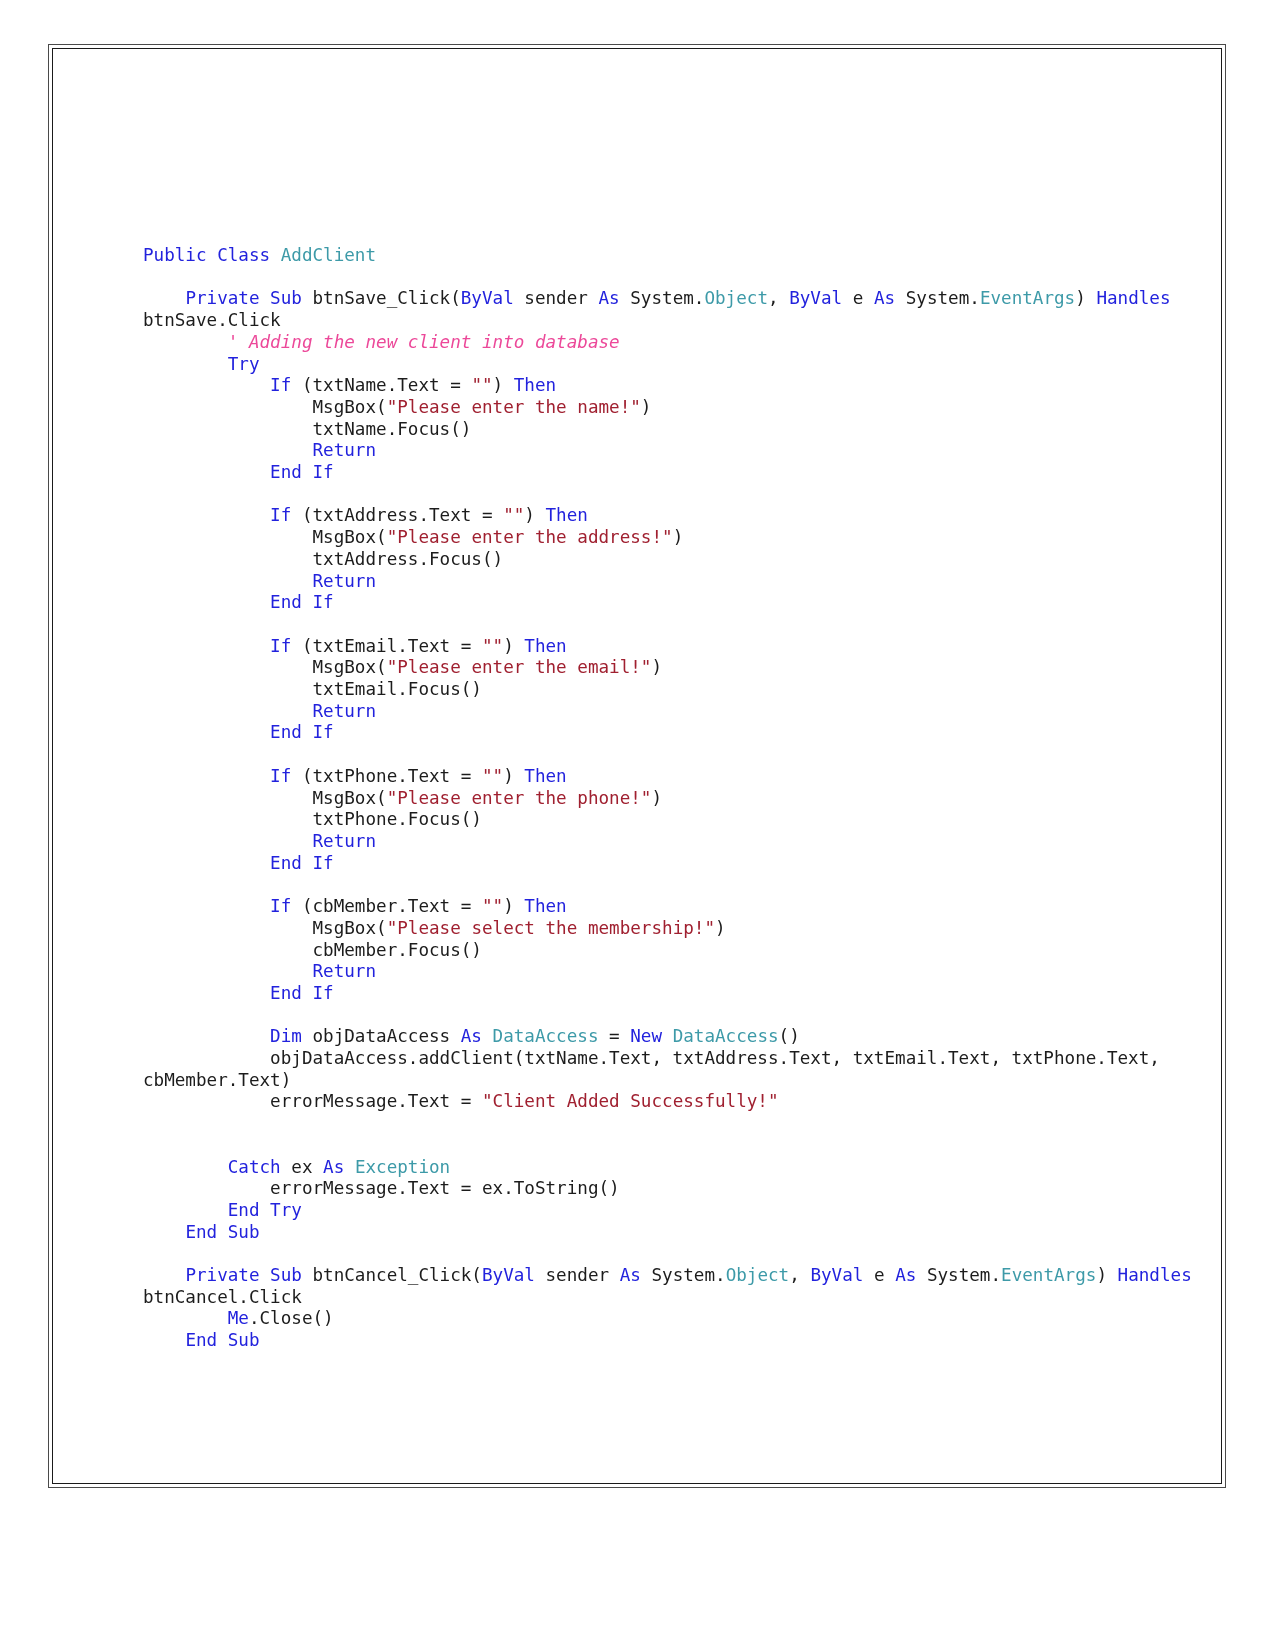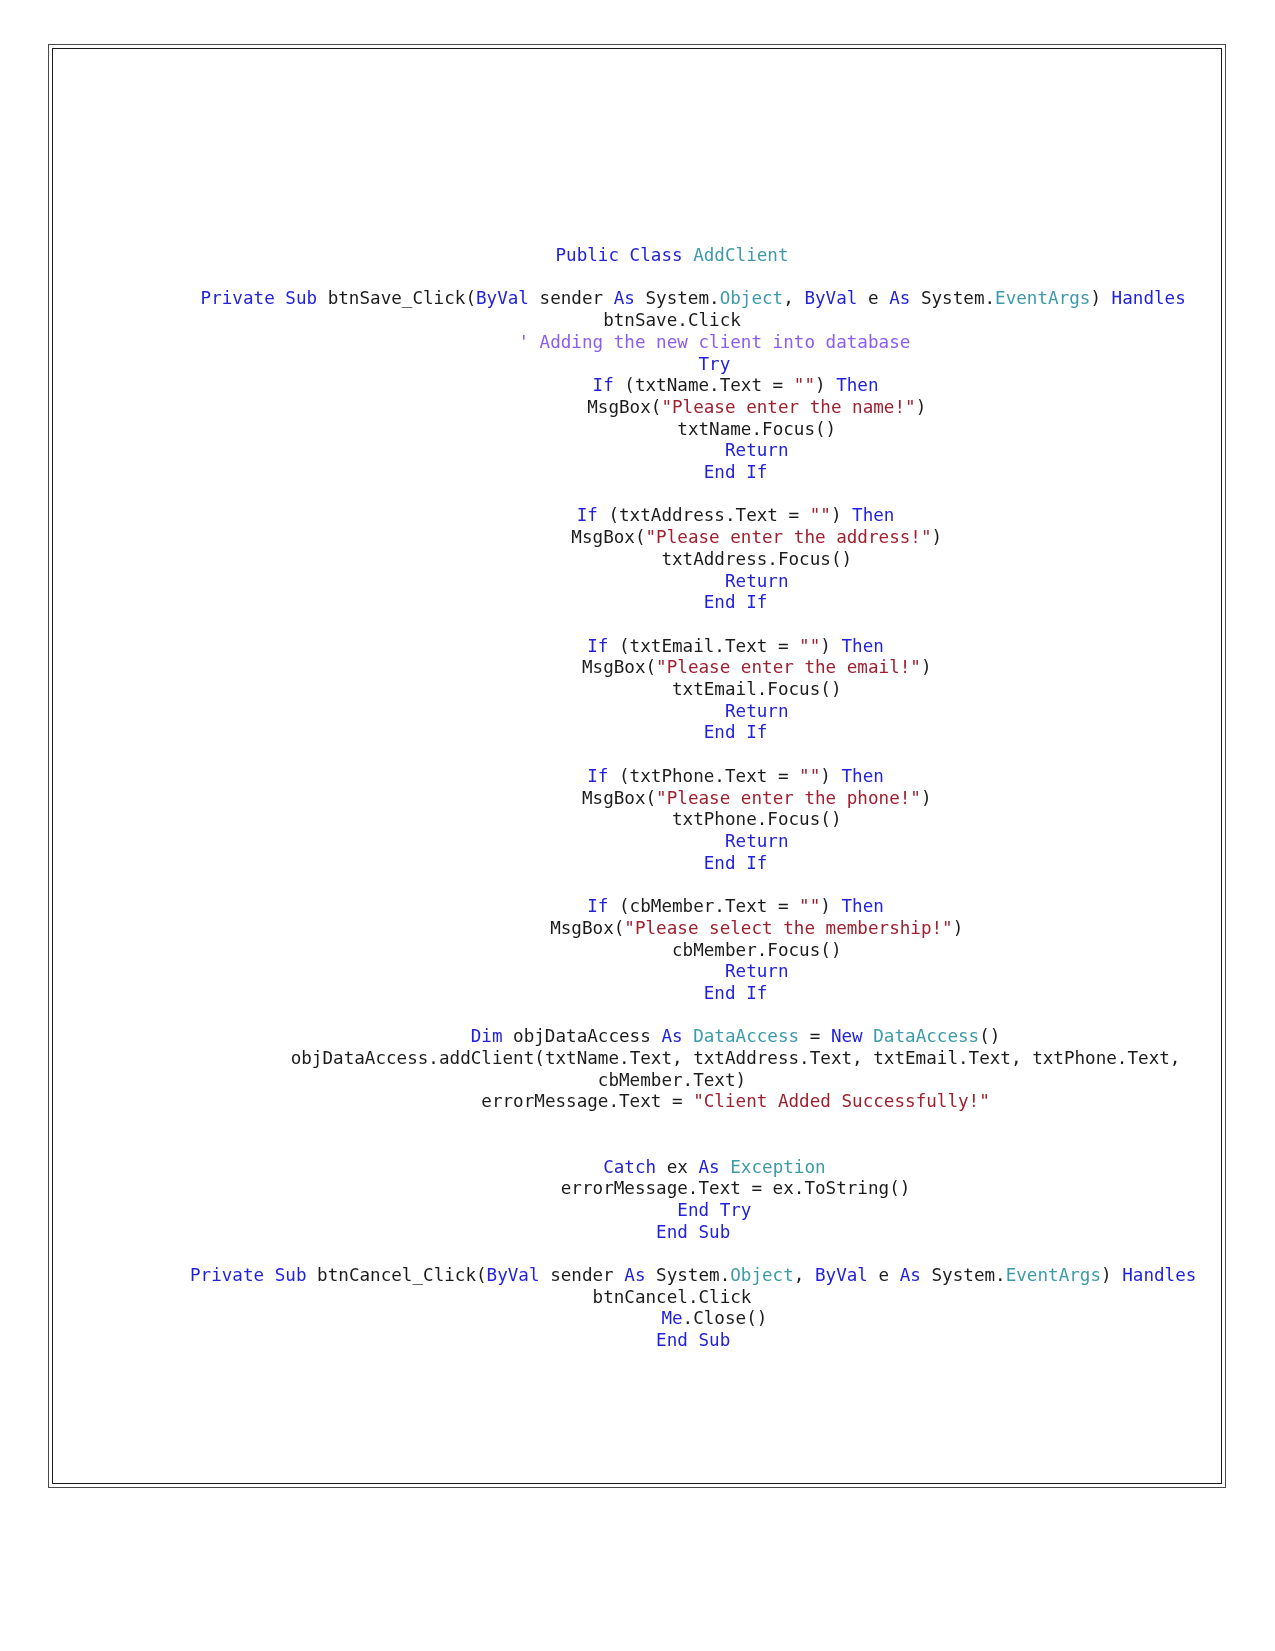--- a/index.html
+++ b/index.html
@@ -15,21 +15,20 @@
   }
   .page {
     position: absolute;
     left: 48px;
     top: 44px;
     width: 1178px;
     height: 1444px;
     background: #ffffff;
     border: 1px solid #4a4a4a;
     box-sizing: border-box;
-    text-align: center;
   }
   .page-inner {
     position: absolute;
     left: 3px;
     top: 3px;
     right: 3px;
     bottom: 3px;
     border: 1px solid #1a1a1a;
     box-sizing: border-box;
   }
@@ -45,21 +44,21 @@
     white-space: pre-wrap;
     word-break: break-word;
   }
   .code-line {
     min-height: 21.7px;
     white-space: pre-wrap;
   }
   .kw  { color: #2222dd; }
   .typ { color: #3d9aa8; }
   .str { color: #a02030; }
-  .cmt { color: #8b5cf6; }
+  .cmt { color: #ec4899; font-style: italic; }
   .pln { color: #1c1c1c; }
 </style>
 </head>
 <body>
 
 <div class="page">
   <div class="page-inner">
     <div class="code-area" id="code-area"><div class="code-line"><span class="kw">Public Class </span><span class="typ">AddClient</span></div><div class="code-line">&nbsp;</div><div class="code-line"><span class="pln">    </span><span class="kw">Private Sub </span><span class="pln">btnSave_Click(</span><span class="kw">ByVal </span><span class="pln">sender </span><span class="kw">As </span><span class="pln">System.</span><span class="typ">Object</span><span class="pln">, </span><span class="kw">ByVal </span><span class="pln">e </span><span class="kw">As </span><span class="pln">System.</span><span class="typ">EventArgs</span><span class="pln">) </span><span class="kw">Handles </span><span class="pln">btnSave.Click</span></div><div class="code-line"><span class="pln">        </span><span class="cmt">' Adding the new client into database</span></div><div class="code-line"><span class="pln">        </span><span class="kw">Try</span></div><div class="code-line"><span class="pln">            </span><span class="kw">If </span><span class="pln">(txtName.Text = </span><span class="str">""</span><span class="pln">) </span><span class="kw">Then</span></div><div class="code-line"><span class="pln">                MsgBox(</span><span class="str">"Please enter the name!"</span><span class="pln">)</span></div><div class="code-line"><span class="pln">                txtName.Focus()</span></div><div class="code-line"><span class="pln">                </span><span class="kw">Return</span></div><div class="code-line"><span class="pln">            </span><span class="kw">End If</span></div><div class="code-line">&nbsp;</div><div class="code-line"><span class="pln">            </span><span class="kw">If </span><span class="pln">(txtAddress.Text = </span><span class="str">""</span><span class="pln">) </span><span class="kw">Then</span></div><div class="code-line"><span class="pln">                MsgBox(</span><span class="str">"Please enter the address!"</span><span class="pln">)</span></div><div class="code-line"><span class="pln">                txtAddress.Focus()</span></div><div class="code-line"><span class="pln">                </span><span class="kw">Return</span></div><div class="code-line"><span class="pln">            </span><span class="kw">End If</span></div><div class="code-line">&nbsp;</div><div class="code-line"><span class="pln">            </span><span class="kw">If </span><span class="pln">(txtEmail.Text = </span><span class="str">""</span><span class="pln">) </span><span class="kw">Then</span></div><div class="code-line"><span class="pln">                MsgBox(</span><span class="str">"Please enter the email!"</span><span class="pln">)</span></div><div class="code-line"><span class="pln">                txtEmail.Focus()</span></div><div class="code-line"><span class="pln">                </span><span class="kw">Return</span></div><div class="code-line"><span class="pln">            </span><span class="kw">End If</span></div><div class="code-line">&nbsp;</div><div class="code-line"><span class="pln">            </span><span class="kw">If </span><span class="pln">(txtPhone.Text = </span><span class="str">""</span><span class="pln">) </span><span class="kw">Then</span></div><div class="code-line"><span class="pln">                MsgBox(</span><span class="str">"Please enter the phone!"</span><span class="pln">)</span></div><div class="code-line"><span class="pln">                txtPhone.Focus()</span></div><div class="code-line"><span class="pln">                </span><span class="kw">Return</span></div><div class="code-line"><span class="pln">            </span><span class="kw">End If</span></div><div class="code-line">&nbsp;</div><div class="code-line"><span class="pln">            </span><span class="kw">If </span><span class="pln">(cbMember.Text = </span><span class="str">""</span><span class="pln">) </span><span class="kw">Then</span></div><div class="code-line"><span class="pln">                MsgBox(</span><span class="str">"Please select the membership!"</span><span class="pln">)</span></div><div class="code-line"><span class="pln">                cbMember.Focus()</span></div><div class="code-line"><span class="pln">                </span><span class="kw">Return</span></div><div class="code-line"><span class="pln">            </span><span class="kw">End If</span></div><div class="code-line">&nbsp;</div><div class="code-line"><span class="pln">            </span><span class="kw">Dim </span><span class="pln">objDataAccess </span><span class="kw">As </span><span class="typ">DataAccess</span><span class="pln"> = </span><span class="kw">New </span><span class="typ">DataAccess</span><span class="pln">()</span></div><div class="code-line"><span class="pln">            objDataAccess.addClient(txtName.Text, txtAddress.Text, txtEmail.Text, txtPhone.Text, cbMember.Text)</span></div><div class="code-line"><span class="pln">            errorMessage.Text = </span><span class="str">"Client Added Successfully!"</span></div><div class="code-line">&nbsp;</div><div class="code-line">&nbsp;</div><div class="code-line"><span class="pln">        </span><span class="kw">Catch </span><span class="pln">ex </span><span class="kw">As </span><span class="typ">Exception</span></div><div class="code-line"><span class="pln">            errorMessage.Text = ex.ToString()</span></div><div class="code-line"><span class="pln">        </span><span class="kw">End Try</span></div><div class="code-line"><span class="pln">    </span><span class="kw">End Sub</span></div><div class="code-line">&nbsp;</div><div class="code-line"><span class="pln">    </span><span class="kw">Private Sub </span><span class="pln">btnCancel_Click(</span><span class="kw">ByVal </span><span class="pln">sender </span><span class="kw">As </span><span class="pln">System.</span><span class="typ">Object</span><span class="pln">, </span><span class="kw">ByVal </span><span class="pln">e </span><span class="kw">As </span><span class="pln">System.</span><span class="typ">EventArgs</span><span class="pln">) </span><span class="kw">Handles </span><span class="pln">btnCancel.Click</span></div><div class="code-line"><span class="pln">        </span><span class="kw">Me</span><span class="pln">.Close()</span></div><div class="code-line"><span class="pln">    </span><span class="kw">End Sub</span></div></div>
   </div>
 </div>

